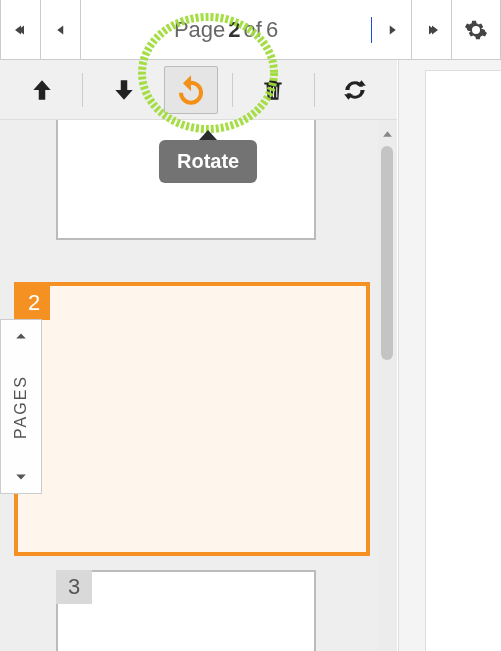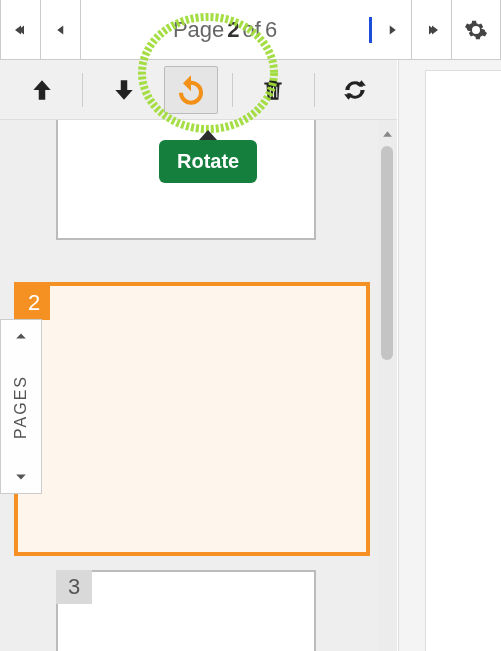--- a/index.html
+++ b/index.html
@@ -2,41 +2,41 @@
 <html><head>
 <meta charset="utf-8">
 <style>
 *{margin:0;padding:0;box-sizing:border-box;font-family:Arial,Helvetica,sans-serif}
 body{width:501px;height:651px;background:#fff;overflow:hidden;position:relative}
 
 
 .topbar{display:flex;align-items:center;height:60px;border:1px solid #ccc;border-top:none;background:#fff}
 .nav-btn{width:40px;height:100%;display:flex;align-items:center;justify-content:center;cursor:pointer;border-right:1px solid #ccc}
 .nav-btn:last-child{border-right:none}
-.page-label-cell{flex:1;display:flex;align-items:center;justify-content:center;font-size:22px;color:#666;border-right:3px solid #1d4ed8}
+.page-label-cell{flex:1;display:flex;align-items:center;justify-content:center;font-size:22px;color:#666;border-right:1px solid #1d4ed8}
 .page-label-cell b{color:#333;font-weight:700;padding:0 3px}
 .gear-cell{width:48px;height:100%;display:flex;align-items:center;justify-content:center;cursor:pointer}
 
 .topbar svg{width:18px;height:18px;fill:#444}
 .gear-cell svg{width:24px;height:24px}
 
 
 .actionbar{display:flex;align-items:center;height:60px;background:#f0f0f0;border-bottom:1px solid #ddd;width:397px;padding:0 8px;justify-content:space-around}
 .act-btn{width:54px;height:48px;display:flex;align-items:center;justify-content:center;cursor:pointer;border-radius:2px}
 .act-btn svg{width:26px;height:26px;fill:#222}
 .act-btn.rotate{background:#e5e5e5;border:1px solid #bbb}
 .act-btn.rotate svg{fill:#f39017;width:32px;height:32px}
 .sep{width:1px;height:34px;background:#ccc}
 
 
 .highlight-ring{position:absolute;left:128px;top:8px;width:160px;height:130px;pointer-events:none;z-index:5}
 .highlight-ring svg{width:100%;height:100%}
 
 
-.tooltip{position:absolute;left:159px;top:140px;background:#15803d;color:#fff;font-size:20px;font-weight:700;padding:10px 18px;border-radius:6px;z-index:6}
+.tooltip{position:absolute;left:159px;top:140px;background:#737373;color:#fff;font-size:20px;font-weight:700;padding:10px 18px;border-radius:6px;z-index:6}
 .tooltip:before{content:"";position:absolute;top:-10px;left:50%;margin-left:-9px;border-left:9px solid transparent;border-right:9px solid transparent;border-bottom:10px solid #2d2d2d}
 
 
 .thumb-area{position:absolute;top:120px;left:0;width:397px;height:531px;background:#eee;overflow:hidden}
 .thumb{position:absolute;background:#fff;border:2px solid #bbb}
 .thumb.t1{left:56px;top:-80px;width:260px;height:200px}
 .thumb.selected{border:4px solid #f59022;background:#fef6ed;left:14px;top:162px;width:356px;height:274px}
 .thumb.t3{left:56px;top:450px;width:260px;height:200px}
 .badge{position:absolute;left:0;top:0;background:#f59022;color:#fff;font-size:22px;padding:4px 10px}
 .badge.gray{background:#d9d9d9;color:#555;font-size:22px;padding:4px 12px;left:-2px;top:-2px}

